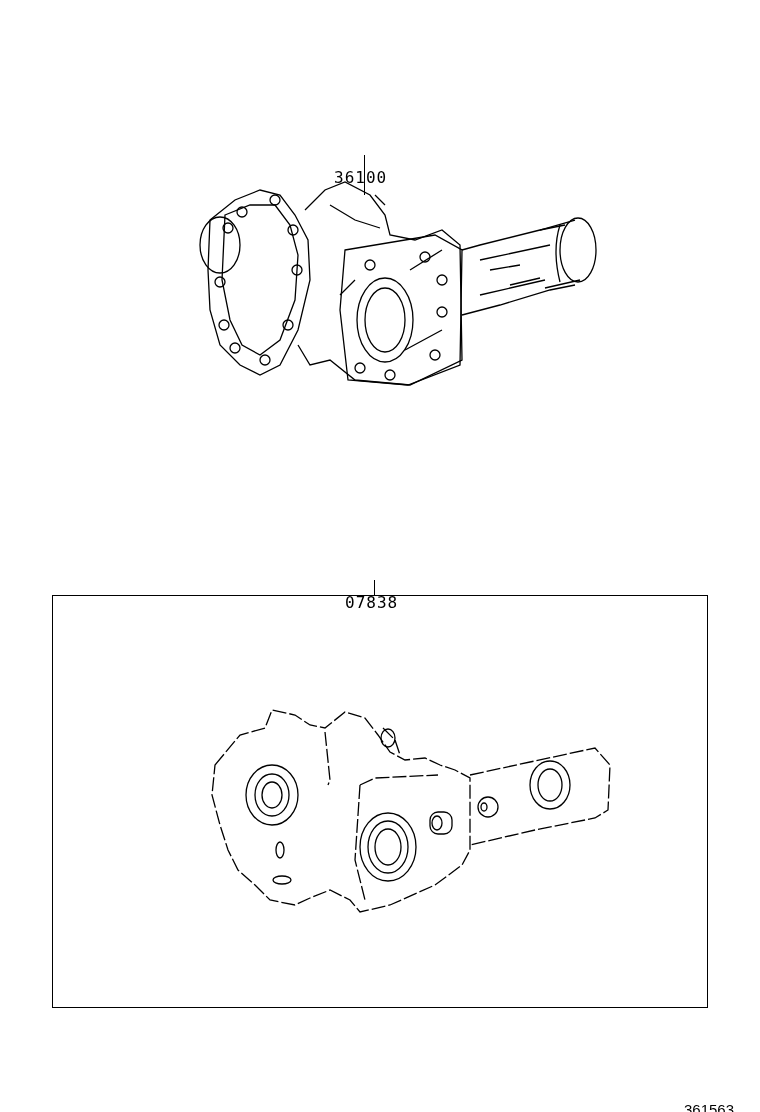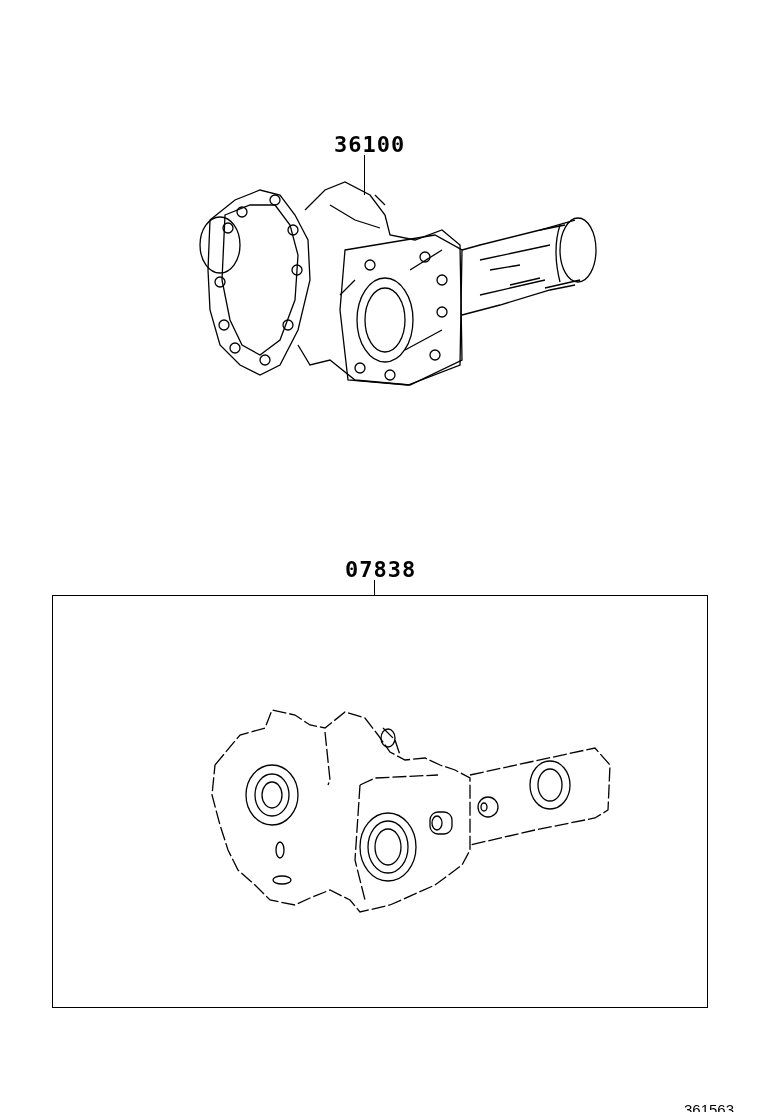--- a/index.html
+++ b/index.html
@@ -1,17 +1,17 @@
 <!DOCTYPE html>
 <html><head>
 <meta charset="utf-8">
 <style>
   html, body { margin: 0; padding: 0; background: #ffffff; }
   body { width: 760px; height: 1112px; position: relative; overflow: hidden; font-family: "DejaVu Sans Mono", monospace; }
-  .label { position: absolute; font-family: "DejaVu Sans Mono", monospace; font-weight: bold; font-size: 22px; color: #000; letter-spacing: 1px; }
+  .label { position: absolute; font-family: "DejaVu Sans Mono", monospace; font-weight: normal; font-size: 16px; color: #000; letter-spacing: 1px; margin-top: 36px; }
   .leader { position: absolute; width: 1px; background: #000; }
   .box { position: absolute; border: 1.5px solid #000; box-sizing: border-box; }
   .fig { position: absolute; }
   .code { position: absolute; font-family: "Liberation Sans", sans-serif; font-size: 15px; color: #000; margin-top: 19px; }
 </style>
 </head>
 <body>
 
 <div class="label" style="left:334px; top:132px;">36100</div>
 <div class="leader" style="left:364px; top:155px; height:40px;"></div>

